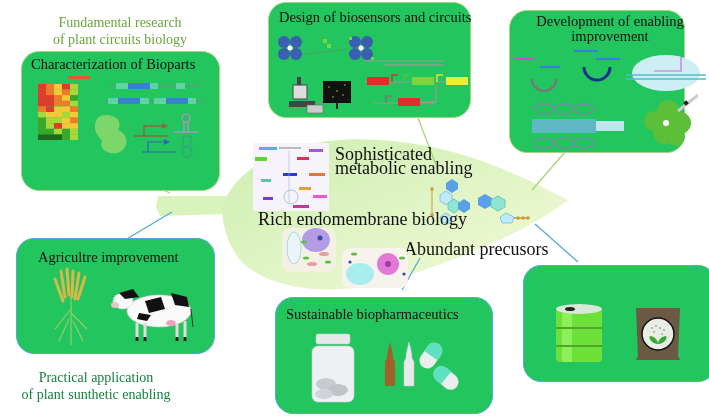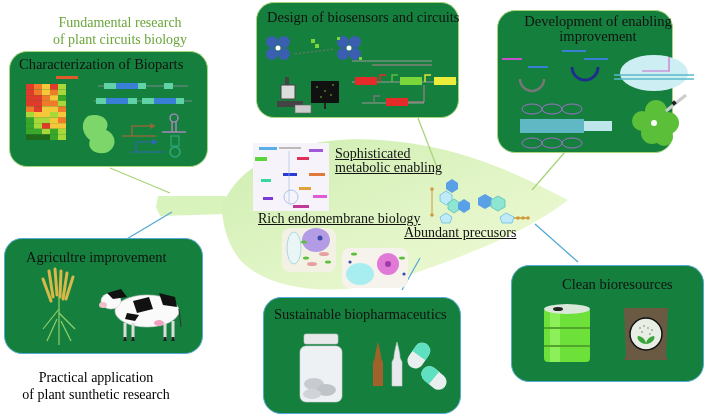--- a/index.html
+++ b/index.html
@@ -1,22 +1,22 @@
 <!DOCTYPE html>
 <html><head>
 <meta charset="utf-8">
 <style>
   html, body { margin:0; padding:0; background:#ffffff; }
   body { width:709px; height:417px; position:relative; overflow:hidden; font-family:"Liberation Serif", serif; color:#111; }
-  .box { position:absolute; border-radius:18px; background:#15803d; box-sizing:border-box; }
+  .box { position:absolute; border-radius:18px; background:#22c55e; box-sizing:border-box;margin-left:12px; }
   .box.green { border:1.6px solid #a6d57a; }
   .box.blue { border:1.6px solid #55a9d6;padding-left:36px; }
   .box-title { position:absolute; font-size:14.5px; line-height:15px; white-space:nowrap; color:#111; }
   .section-label { position:absolute; font-size:14px; line-height:17px; text-align:center; white-space:nowrap; }
-  .leaf-text { position:absolute; font-size:14px; line-height:14px; white-space:nowrap; color:#111;text-decoration:underline; }
+  .leaf-text { position:absolute; font-size:18px; line-height:14px; white-space:nowrap; color:#111; }
   svg { position:absolute; overflow:visible; }
 </style>
 </head>
 <body>
 
 <svg width="709" height="417" style="left:0;top:0;">
   <defs>
     <linearGradient id="leafGrad" x1="0" y1="0" x2="1" y2="1">
       <stop offset="0" stop-color="#cdeeb0"></stop>
       <stop offset="0.55" stop-color="#e2f5c7"></stop>
@@ -33,26 +33,26 @@
   <line x1="418" y1="118" x2="438" y2="170" stroke="#a6d57a" stroke-width="1.3"></line>
   <line x1="565" y1="152" x2="532" y2="190" stroke="#a6d57a" stroke-width="1.3"></line>
   <line x1="535" y1="224" x2="578" y2="262" stroke="#55a9d6" stroke-width="1.3"></line>
   <line x1="420" y1="258" x2="402" y2="290" stroke="#55a9d6" stroke-width="1.3"></line>
 </svg>
 
 <div class="section-label" style="left:12px;top:14px;width:216px;color:#6aa53a;">
   <div>Fundamental research</div>
   <div>of plant circuits biology</div>
 </div>
-<div class="section-label" style="left:0px;top:369px;width:192px;color:#000000;">
+<div class="section-label" style="left:0px;top:369px;width:192px;color:#15803d;">
   <div>Practical application</div>
-  <div>of plant sunthetic research</div>
-</div>
-
-<div class="box green" style="left:9px;top:51px;width:199px;height:116px;">
+  <div>of plant sunthetic enabling</div>
+</div>
+
+<div class="box green" style="left:9px;top:51px;width:199px;height:140px;">
   <div class="box-title" style="left:9px;top:5px;">Characterization of Bioparts</div>
 
   <svg width="70" height="70" style="left:4px;top:22px;">
     <g id="hm">
         <rect x="12" y="10" width="8" height="5.6" fill="#e03a2a"></rect>
         <rect x="20" y="10" width="8" height="5.6" fill="#ef7a2a"></rect>
         <rect x="28" y="10" width="8" height="5.6" fill="#f5c83a"></rect>
         <rect x="36" y="10" width="8" height="5.6" fill="#e03a2a"></rect>
         <rect x="44" y="10" width="8" height="5.6" fill="#a6d83a"></rect>
         <rect x="12" y="15.6" width="8" height="5.6" fill="#e03a2a"></rect>
@@ -273,21 +273,21 @@
   <polygon points="18,36 24,40 22,46 14,46 12,40" fill="#bfeaf7" stroke="#6ac0e0" stroke-width="0.8"></polygon>
   <polygon points="57,17 64,21 64,28 57,32 50,28 50,21" fill="#5aa0e6"></polygon>
   <polygon points="70,19 77,23 77,30 70,34 63,30 63,23" fill="#8ee6d2" stroke="#5ac0b0" stroke-width="0.8"></polygon>
   <polygon points="78,36 86,40 84,46 74,46 72,40" fill="#bfeaf7" stroke="#6ac0e0" stroke-width="0.8"></polygon>
   <line x1="86" y1="41" x2="100" y2="41" stroke="#d09a3a" stroke-width="1.5"></line>
   <circle cx="90" cy="41" r="1.8" fill="#d09a3a"></circle>
     <circle cx="95" cy="41" r="1.8" fill="#d09a3a"></circle>
     <circle cx="100" cy="41" r="1.8" fill="#d09a3a"></circle>
 </svg>
 <div class="leaf-text" style="left:258px;top:212px;">Rich endomembrane biology</div>
-<div class="leaf-text" style="left:404px;top:226px;">Abundant precusors</div>
+<div class="leaf-text" style="left:404px;top:242px;">Abundant precusors</div>
 <svg width="140" height="60" style="left:282px;top:228px;">
   <rect x="0" y="0" width="54" height="44" rx="8" fill="#f3f1e4"></rect>
   <ellipse cx="12" cy="20" rx="7" ry="16" fill="#eaf6f6" stroke="#9acfe0" stroke-width="0.8"></ellipse>
   <ellipse cx="34" cy="12" rx="14" ry="12" fill="#b49be6"></ellipse>
   <circle cx="38" cy="10" r="2.5" fill="#3a4aa6"></circle>
   <g fill="#5ac03a">
       <ellipse cx="22" cy="14" rx="3" ry="1.5"></ellipse>
       <ellipse cx="24" cy="30" rx="3" ry="1.5"></ellipse>
       <ellipse cx="46" cy="34" rx="3" ry="1.5"></ellipse>
     </g>
@@ -346,21 +346,21 @@
     <g stroke="#222" stroke-width="3">
         <line x1="28" y1="54" x2="28" y2="58"></line>
         <line x1="36" y1="54" x2="36" y2="58"></line>
         <line x1="68" y1="54" x2="68" y2="58"></line>
         <line x1="76" y1="54" x2="76" y2="58"></line>
       </g>
     <line x1="82" y1="26" x2="84" y2="44" stroke="#333" stroke-width="1"></line>
   </svg>
 </div>
 
-<div class="box blue" style="left:263px;top:297px;width:198px;height:117px;text-align:right;">
+<div class="box blue" style="left:263px;top:297px;width:218px;height:117px;text-align:right;">
   <div class="box-title" style="left:10px;top:9px;">Sustainable biopharmaceutics</div>
   <svg width="50" height="70" style="left:34px;top:36px;">
     <rect x="6" y="0" width="34" height="10" rx="2" fill="#e6e8ea" stroke="#c8cccf" stroke-width="0.6"></rect>
     <rect x="2" y="12" width="42" height="56" rx="6" fill="#eef1f3" stroke="#cfd4d7" stroke-width="0.6"></rect>
     <ellipse cx="16" cy="50" rx="10" ry="6" fill="#c8ccd0"></ellipse>
     <ellipse cx="28" cy="56" rx="10" ry="6" fill="#bfc4c8"></ellipse>
     <ellipse cx="14" cy="60" rx="9" ry="5" fill="#d0d4d8"></ellipse>
   </svg>
   <svg width="14" height="46" style="left:107px;top:44px;">
     <path d="M7,0 C5,8 4,12 4,16 L2,20 L2,44 L12,44 L12,20 L10,16 C10,12 9,8 7,0 Z" fill="#a0622a"></path>
@@ -374,21 +374,20 @@
         <path d="M4,10 A8,8 0 0,1 20,10 L20,16 L4,16 Z" fill="#5fe0c0"></path>
       </g>
     <g transform="rotate(-50 26 38)">
         <rect x="18" y="24" width="16" height="28" rx="8" fill="#e9eeee"></rect>
         <path d="M18,32 A8,8 0 0,1 34,32 L34,38 L18,38 Z" fill="#5fe0c0"></path>
       </g>
   </svg>
 </div>
 
 <div class="box blue" style="left:511px;top:265px;width:193px;height:117px;">
-  <div class="box-title" style="left:50px;top:11px;">Clean bioresources</div>
   <svg width="52" height="60" style="left:30px;top:38px;">
     <rect x="2" y="4" width="46" height="54" rx="4" fill="#6ee03a"></rect>
     <rect x="8" y="4" width="10" height="54" fill="#8cf05a"></rect>
     <ellipse cx="25" cy="5" rx="23" ry="5" fill="#d9e8d9"></ellipse>
     <ellipse cx="16" cy="5" rx="5" ry="2" fill="#222"></ellipse>
     <line x1="2" y1="24" x2="48" y2="24" stroke="#4fa62a" stroke-width="2"></line>
     <line x1="2" y1="42" x2="48" y2="42" stroke="#4fa62a" stroke-width="2"></line>
   </svg>
   <svg width="52" height="56" style="left:108px;top:40px;">
     <path d="M4,2 L48,2 L46,50 L48,54 L4,54 L6,50 Z" fill="#6a5a44"></path>

